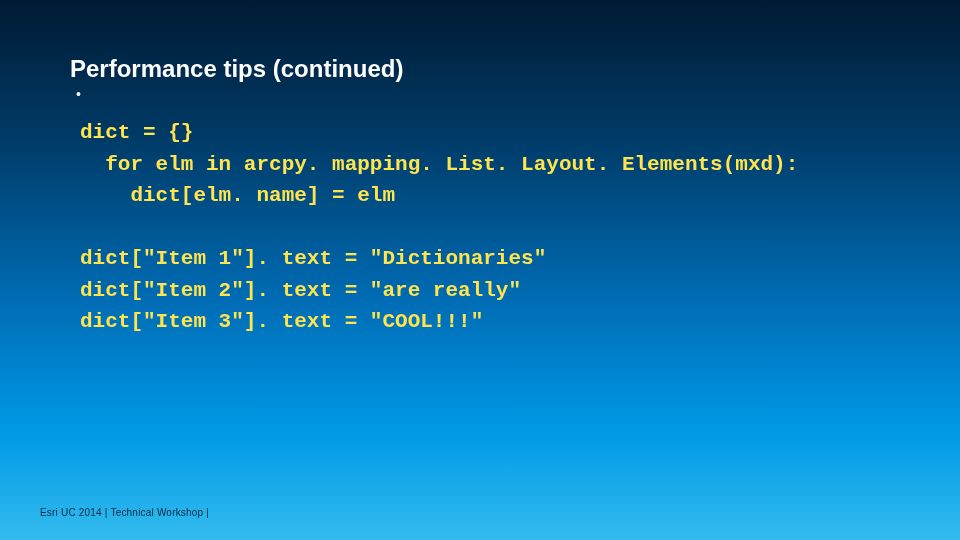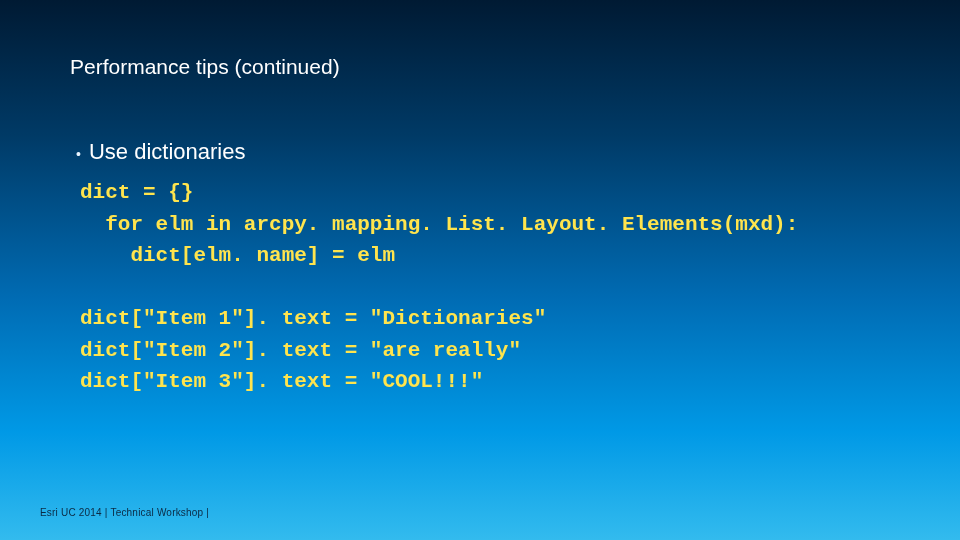--- a/index.html
+++ b/index.html
@@ -7,23 +7,22 @@
   body {
     background: linear-gradient(180deg, #001a33 0%, #003a66 25%, #006bb3 55%, #0099e6 80%, #33bbee 100%);
     font-family: Arial, Helvetica, sans-serif;
     color: #ffffff;
     position: relative;
   }
   .slide {
     padding: 55px 70px 0 70px;
   }
   .title {
-    font-size: 21px;
-    font-weight: 400;
-    margin-bottom: 60px;
+    font-size: 24px;
+    font-weight: 700;
   }
   .bullet-row {
     display: flex;
     align-items: baseline;
     margin-bottom: 12px;
     padding-left: 6px;
   }
   .dot {
     font-size: 14px;
     margin-right: 8px;
@@ -54,21 +53,20 @@
   }
 </style>
 </head>
 <body>
 
 <div class="slide">
   <h1 class="title">Performance tips (continued)</h1>
 
   <div class="bullet-row">
     <span class="dot">•</span>
-    <span class="bullet-text">Use dictionaries</span>
   </div>
 
   <div class="code-block"><span>dict = {}</span>
 <span>  for elm in arcpy. mapping. List. Layout. Elements(mxd):</span>
 <span>    dict[elm. name] = elm</span>
 <span></span>
 <span>dict["Item 1"]. text = "Dictionaries"</span>
 <span>dict["Item 2"]. text = "are really"</span>
 <span>dict["Item 3"]. text = "COOL!!!"</span></div>
 </div>

